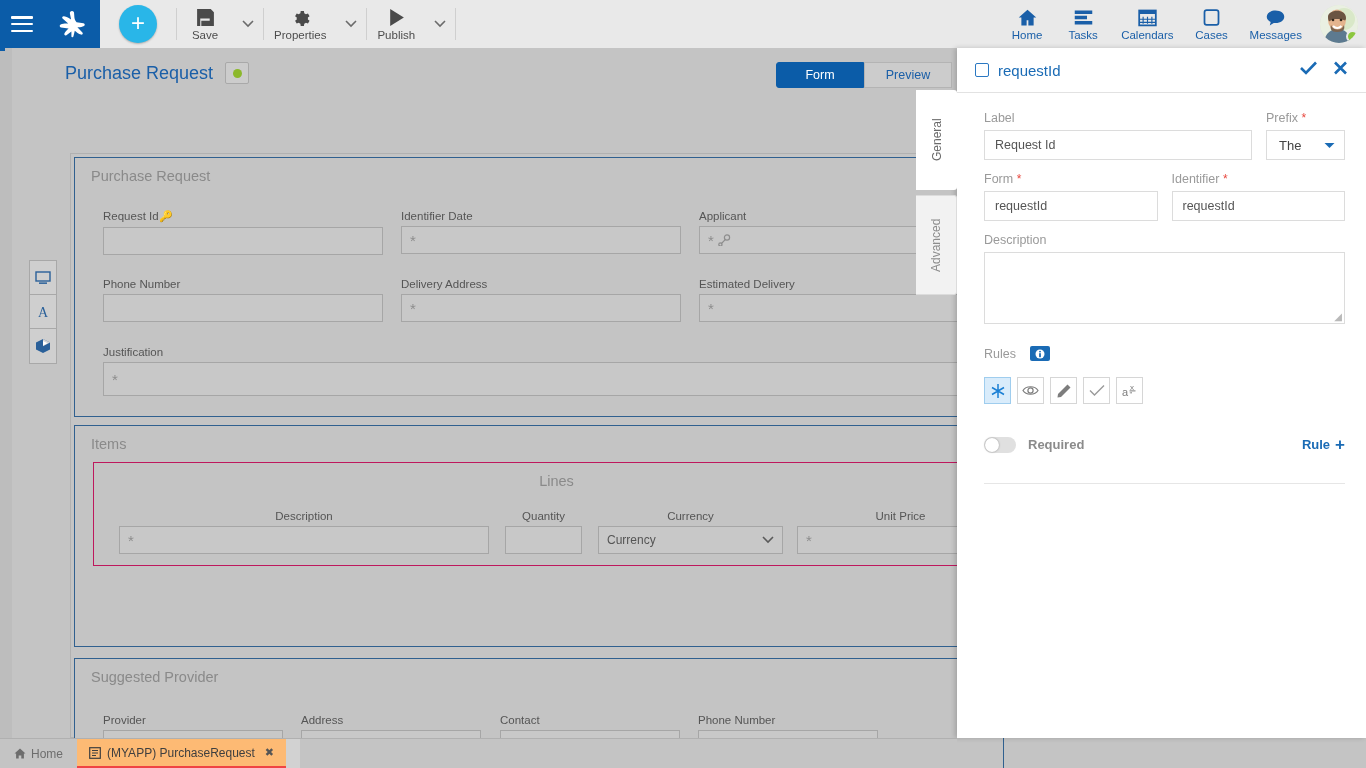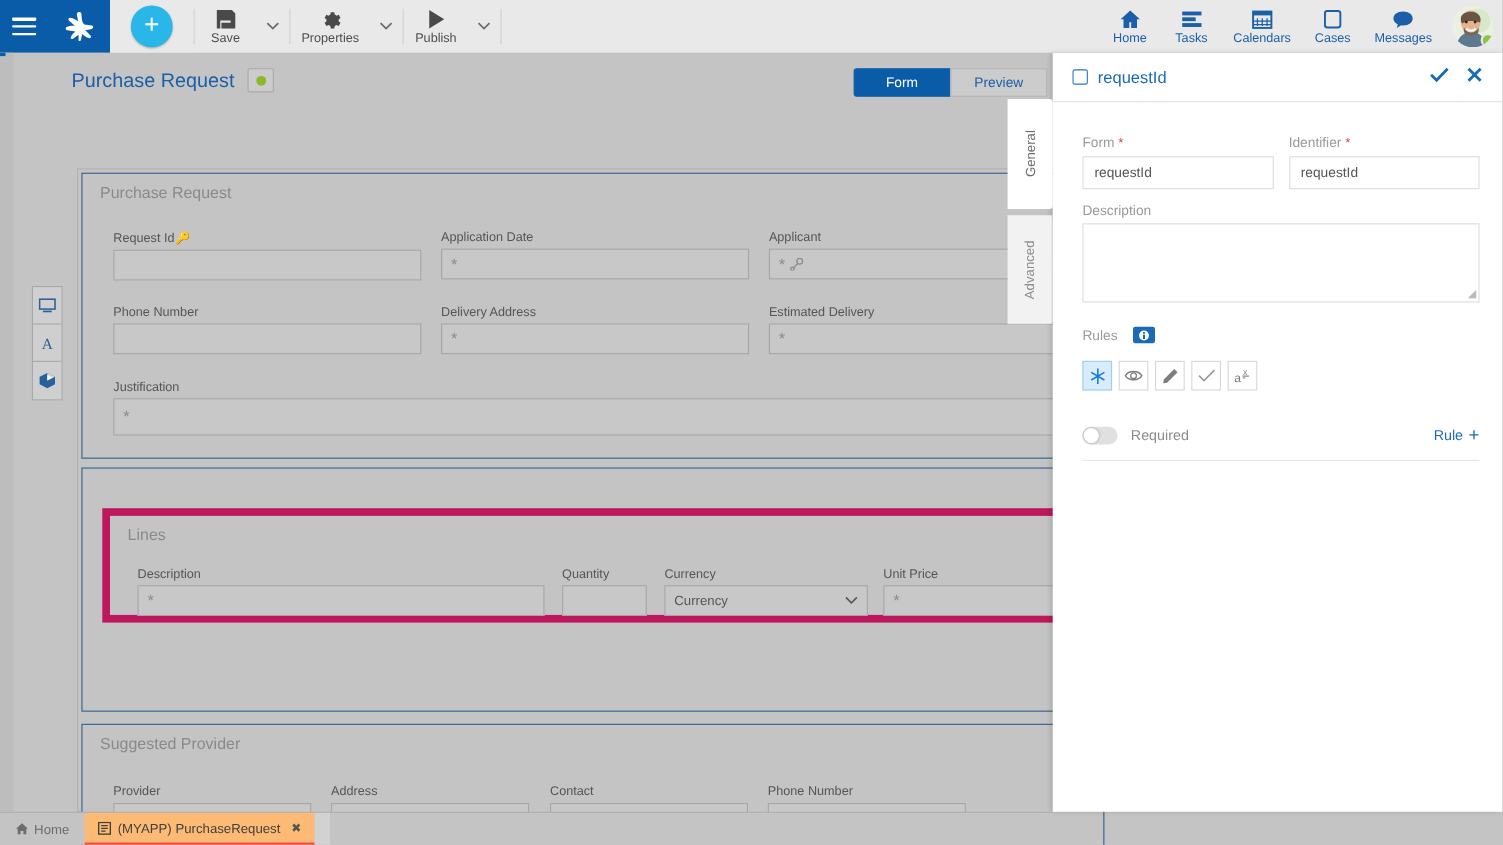--- a/index.html
+++ b/index.html
@@ -69,21 +69,21 @@
   .seg-tab.active { background: #0b5ca8; color: #fff; border-color: #0b5ca8; border-radius: 3px 0 0 3px; }
 
   
   .canvas { position: absolute; left: 48px; top: 50px; width: 912px; bottom: 0; }
   .outer-box { position: absolute; left: 22px; top: 55px; right: -40px; bottom: 0; border: 1px solid #b1b1b1; border-right: none; }
 
   .section {
     position: absolute; background: #c4c4c4;
   }
   .section-bd { border: 1px solid #30608f; }
-  .section-bd-green { border: 7px solid #be185d; }
+  .section-bd-green { border: 1px solid #be185d; text-align: center; }
   .section-title { font-size: 14.5px; color: #8a8a8a; padding: 10px 0 0 16px; }
 
   .fld { position: absolute; }
   .fld-label { font-size: 11.5px; color: #555; margin-bottom: 4px; white-space: nowrap; }
   .fld-input {
     height: 28px; background: #c8c8c8; border: 1px solid #a6a6a6;
     display: flex; align-items: center; padding: 0 8px; font-size: 12px; color: #666;
   }
   .fld-input.tall { height: 34px; }
   .ast { color: #8d8d8d; font-size: 15px; line-height: 1; }
@@ -143,21 +143,21 @@
     margin-left: 14px; width: 20px; height: 15px; background: #1a6bb5; border-radius: 2px;
     display: flex; align-items: center; justify-content: center; cursor: pointer;
   }
   .rule-icons { display: flex; gap: 6px; margin-top: 16px; }
   .rule-ic {
     width: 27px; height: 27px; border: 1px solid #d6d6d6; background: #fff;
     display: flex; align-items: center; justify-content: center; cursor: pointer; color: #7d7d7d;
   }
   .rule-ic.sel { background: #d9ecfb; border-color: #9fcdee; color: #1a7fd4; }
 
-  .req-row { display: flex; align-items: center; margin-top: 32px; padding-bottom: 14px; border-bottom: 1px solid #e6e6e6; }
+  .req-row { display: flex; align-items: center; margin-top: 32px; padding-bottom: 30px; border-bottom: 1px solid #e6e6e6; font-weight: bold; }
   .toggle { width: 32px; height: 16px; border-radius: 9px; background: #e0e0e0; position: relative; cursor: pointer; }
   .toggle .knob { position: absolute; left: 1px; top: 1px; width: 14px; height: 14px; border-radius: 50%; background: #ffffff; box-shadow: 0 0 2px rgba(0,0,0,.4); }
   .req-txt { margin-left: 12px; font-size: 13px; color: #8b8b8b; }
   .rule-add { margin-left: auto; font-size: 13px; color: #1a6bb5; cursor: pointer; display: flex; align-items: center; gap: 5px; }
   .rule-add .pl { font-size: 17px; line-height: 1; }
 
   
   .taskbar {
     position: absolute; left: 0; bottom: 0; width: 957px; height: 30px;
     background: #c4c4c4; display: flex; align-items: stretch; border-top: 1px solid #b0b0b0;
@@ -335,21 +335,21 @@
         <div class="section-title">Purchase Request</div>
 
         <div class="fld" style="left:28px; top:52px; width:280px;">
           <div class="fld-label"><span>Request Id</span><span class="keyicon">🔑</span></div>
           <div class="fld-input">
               <span></span>
             </div>
         </div>
 
         <div class="fld" style="left:326px; top:52px; width:280px;">
-          <div class="fld-label">Application Date</div>
+          <div class="fld-label">Identifier Date</div>
           <div class="fld-input">
               <span class="ast">*</span>
             </div>
         </div>
 
         <div class="fld" style="left:624px; top:52px; width:280px;">
           <div class="fld-label">Applicant</div>
           <div class="fld-input">
             <span class="ast">*</span>
             <svg width="14" height="12" viewBox="0 0 14 12" style="margin-left:4px">
@@ -383,20 +383,21 @@
 
         <div class="fld" style="left:28px; top:188px; right:28px;">
           <div class="fld-label">Justification</div>
           <div class="fld-input tall">
               <span class="ast">*</span>
             </div>
         </div>
       </div>
 
       <div class="section section-bd" style="left:26px; top:327px; right:-44px; height:222px;">
+        <div class="section-title">Items</div>
 
         <div class="section section-bd-green" style="left:18px; top:36px; right:-1px; height:104px;">
           <div class="section-title">Lines</div>
 
           <div class="fld" style="left:25px; top:47px; width:370px;">
             <div class="fld-label">Description</div>
             <div class="fld-input">
                 <span class="ast">*</span>
               </div>
           </div>
@@ -476,20 +477,37 @@
       </div>
       <div class="head-act">
         <svg width="15" height="14" viewBox="0 0 15 14">
           <path d="M2 1.5 L13 12.5 M13 1.5 L2 12.5" stroke="#1a6bb5" stroke-width="2.6"></path>
         </svg>
       </div>
     </div>
 
     <div class="prop-body">
 
+      <div class="row2">
+        <div style="flex:1">
+          <div class="p-label">Label</div>
+          <div class="p-input">
+              <span>Request Id</span>
+            </div>
+        </div>
+        <div style="width:79px">
+          <div class="p-label"><span>Prefix</span> <span class="req-star">*</span></div>
+          <div class="p-select">
+            <span>The</span>
+            <svg width="11" height="7" viewBox="0 0 11 7">
+                <path d="M0.5 1 L5.5 6 L10.5 1" fill="#1a6bb5"></path>
+              </svg>
+          </div>
+        </div>
+      </div>
 
       <div class="row2" style="margin-top:12px;">
         <div style="flex:1">
           <div class="p-label"><span>Form</span> <span class="req-star">*</span></div>
           <div class="p-input">
               <span>requestId</span>
             </div>
         </div>
         <div style="flex:1">
           <div class="p-label"><span>Identifier</span> <span class="req-star">*</span></div>

